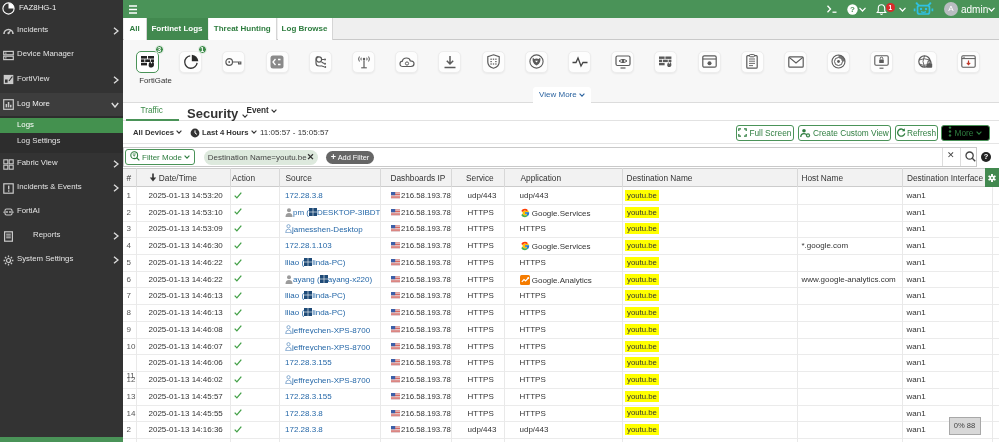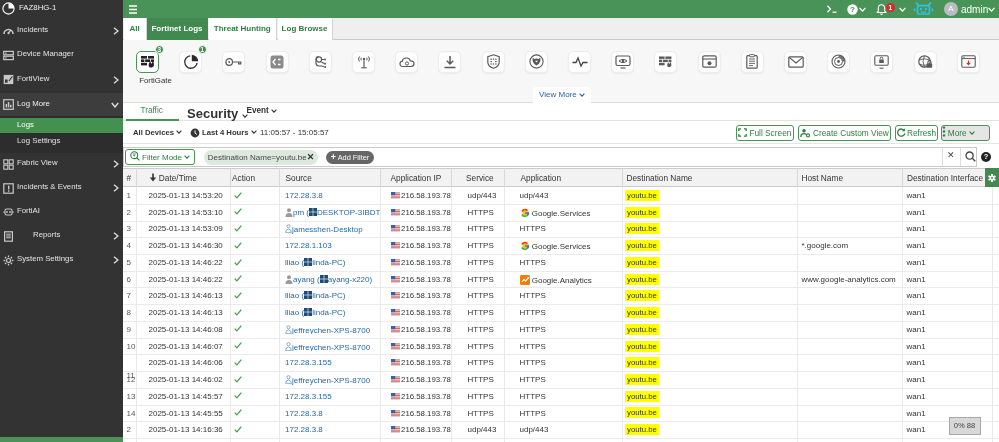--- a/index.html
+++ b/index.html
@@ -362,21 +362,21 @@
 <div class="abs" style="left:798px;top:124.5px;width:92.5px;height:16px;border:1px solid #4a9358;border-radius:3px;background:#fff;color:#2e7d3f;font-size:8.3px;line-height:14.5px;text-align:center;white-space:nowrap;"><svg style="vertical-align:-2px" width="11" height="10" viewBox="0 0 11 10">
       <circle cx="4" cy="2.8" r="1.8" fill="#2e7d3f"></circle>
       <path d="M0.8 9 Q0.8 5.6 4 5.6 Q6 5.6 6.8 7" fill="none" stroke="#2e7d3f" stroke-width="1.3"></path>
       <circle cx="8" cy="7.4" r="2.1" fill="#2e7d3f"></circle>
       <path d="M8 6.3 V8.5 M6.9 7.4 H9.1" stroke="#fff" stroke-width="0.8"></path>
     </svg> Create Custom View</div>
 <div class="abs" style="left:894.5px;top:124.5px;width:43px;height:16px;border:1px solid #4a9358;border-radius:3px;background:#fff;color:#2e7d3f;font-size:8.3px;line-height:14.5px;text-align:center;white-space:nowrap;"><svg style="vertical-align:-1.5px" width="10" height="10" viewBox="0 0 10 10">
       <path d="M8.5 4 A3.6 3.6 0 1 0 8.8 6.3" fill="none" stroke="#2e7d3f" stroke-width="1.3"></path>
       <path d="M8.8 1.2 L8.8 4.2 L5.8 4.2" fill="#2e7d3f"></path>
     </svg><span style="margin-left:1px">Refresh</span></div>
-<div class="abs" style="left:940.5px;top:124.5px;width:49px;height:16px;border:1px solid #4a9358;border-radius:3px;background:#e5e5e5;color:#2e7d3f;font-size:8.3px;line-height:14.5px;white-space:nowrap;"><svg style="vertical-align:-1.5px" width="4" height="11" viewBox="0 0 4 11">
+<div class="abs" style="left:940.5px;top:124.5px;width:49px;height:16px;border:1px solid #4a9358;border-radius:3px;background:#000000;color:#2e7d3f;font-size:8.3px;line-height:14.5px;text-align:center;white-space:nowrap;"><svg style="vertical-align:-1.5px" width="4" height="11" viewBox="0 0 4 11">
       <circle cx="2" cy="1.6" r="1.2" fill="#2e7d3f"></circle>
       <circle cx="2" cy="5.5" r="1.2" fill="#2e7d3f"></circle>
       <circle cx="2" cy="9.4" r="1.2" fill="#2e7d3f"></circle>
     </svg> More <svg style="vertical-align:0.5px" width="6" height="4" viewBox="0 0 6 4">
       <path d="M0.6 0.6 L3 3.2 L5.4 0.6" fill="none" stroke="#2e7d3f" stroke-width="1.1"></path>
     </svg></div>
 <div class="abs" style="left:123px;top:144px;width:876px;height:24px;background:#fff;"></div>
 <div class="abs" style="left:123px;top:147px;width:854px;height:19.5px;border:1px solid #c9c9c9;background:#fff;"></div>
 <div class="abs" style="left:125px;top:148.5px;width:70px;height:16.5px;border:1px solid #4a9358;border-radius:3px;background:#fff;color:#2e7d3f;font-size:8px;line-height:15px;text-align:center;">
 <svg style="vertical-align:-1.5px" width="10" height="10" viewBox="0 0 10 10">
@@ -407,21 +407,21 @@
 <div class="abs" style="left:797.3px;top:168px;width:1px;height:19px;background:#d8d8d8;"></div>
 <div class="abs" style="left:901.9px;top:168px;width:1px;height:19px;background:#d8d8d8;"></div>
 <div class="abs" style="left:992.0px;top:168px;width:1px;height:19px;background:#d8d8d8;"></div>
 <div class="abs" style="left:126.5px;top:172.5px;font-size:8.3px;color:#333;white-space:nowrap;">#</div>
 <div class="abs" style="left:148.5px;top:172.5px;font-size:8.3px;color:#333;white-space:nowrap;"><svg style="vertical-align:-1px" width="8" height="9" viewBox="0 0 8 9">
       <path d="M4 0.5 L4 6" stroke="#333" stroke-width="1.6"></path>
       <path d="M0.8 4.5 L4 8.5 L7.2 4.5 Z" fill="#333"></path>
     </svg> Date/Time</div>
 <div class="abs" style="left:232px;top:172.5px;font-size:8.3px;color:#333;white-space:nowrap;">Action</div>
 <div class="abs" style="left:285.5px;top:172.5px;font-size:8.3px;color:#333;white-space:nowrap;">Source</div>
-<div class="abs" style="left:390.5px;top:172.5px;font-size:8.3px;color:#333;white-space:nowrap;">Application IP</div>
+<div class="abs" style="left:390.5px;top:172.5px;font-size:8.3px;color:#333;white-space:nowrap;">Dashboards IP</div>
 <div class="abs" style="left:466px;top:172.5px;font-size:8.3px;color:#333;white-space:nowrap;">Service</div>
 <div class="abs" style="left:520.5px;top:172.5px;font-size:8.3px;color:#333;white-space:nowrap;">Application</div>
 <div class="abs" style="left:626.5px;top:172.5px;font-size:8.3px;color:#333;white-space:nowrap;">Destination Name</div>
 <div class="abs" style="left:801.5px;top:172.5px;font-size:8.3px;color:#333;white-space:nowrap;">Host Name</div>
 <div class="abs" style="left:907px;top:172.5px;font-size:8.3px;color:#333;white-space:nowrap;">Destination Interface</div>
 <div class="abs" style="left:985px;top:168px;width:14px;height:19px;background:#42894f;"></div>
 <svg class="abs" style="left:987px;top:172.5px" width="10" height="10" viewBox="0 0 10 10">
     <g stroke="#fff" stroke-width="1.9">
       <path d="M5 1 V3 M5 7 V9 M1.54 3 L3.27 4 M6.73 6 L8.46 7 M1.54 7 L3.27 6 M6.73 4 L8.46 3"></path>
     </g>

